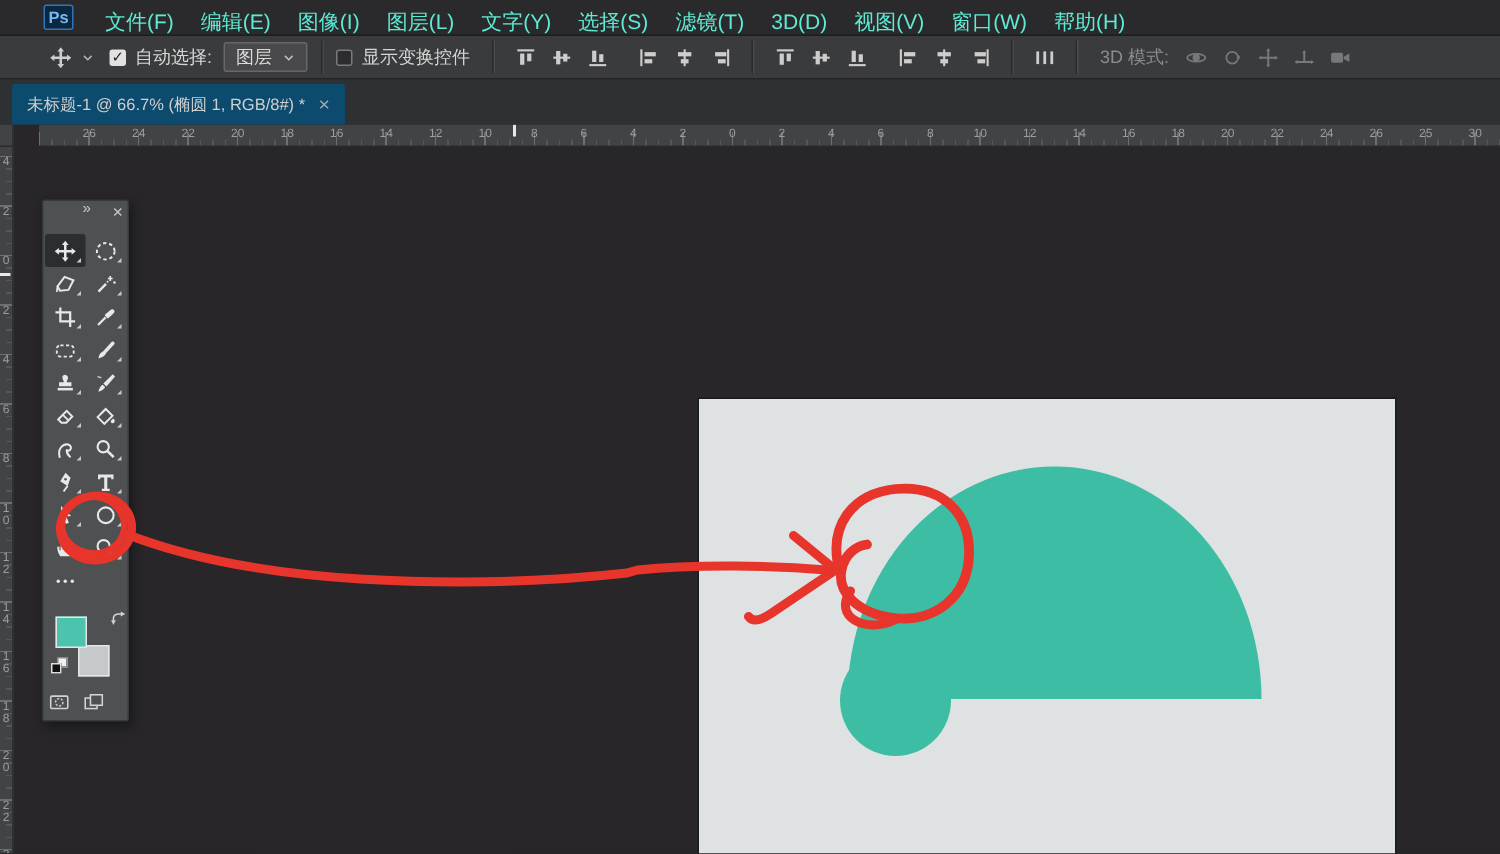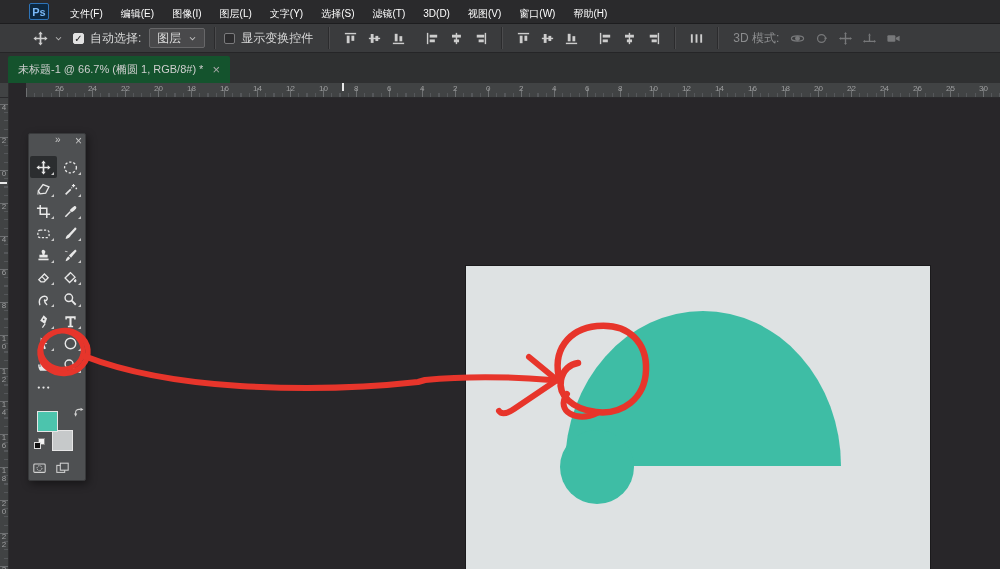--- a/index.html
+++ b/index.html
@@ -6,21 +6,21 @@
   html,body { width:1000px; height:569px; overflow:hidden; }
   body { font-family:"Liberation Sans","DejaVu Sans",sans-serif; background:#282629; }
   #app { position:relative; width:1000px; height:569px; background:#282629; overflow:hidden; }
 
   
   .menubar { position:absolute; left:0; top:0; width:1000px; height:24px;
     background:#2a2a2c; border-bottom:1px solid #1d1d1f; display:flex; align-items:center; z-index:30; }
   .ps-logo { width:20px; height:17px; margin:0 12px 0 29px; background:#0c2840;
     border:1px solid #2e74b8; border-radius:2px; color:#7ab8f5; font-size:11px; font-weight:bold;
     display:flex; align-items:center; justify-content:center; }
-  .menu-item { padding:0 9px; height:20px; line-height:24px; font-size:10px; color:#ffffff; cursor:default; }
+  .menu-item { padding:0 9px; height:20px; line-height:24px; font-size:14px; color:#5eead4; cursor:default; }
 
   
   .optionsbar { position:absolute; left:0; top:24px; width:1000px; height:29px;
     background:#3a3b3d; border-bottom:1px solid #252527; display:flex; align-items:center; z-index:29; color:#d0d0d0; }
   .optionsbar svg.oicon { width:15px; height:15px; color:#cdcdcd; flex:none; }
   .optionsbar svg.oicon.dim { color:#77787a; }
   .opt-gap { flex:none; }
   .vsep { flex:none; width:1px; height:22px; background:#2b2b2d; box-shadow:1px 0 0 #4b4b4d; margin:0 9px; }
   .cb { flex:none; width:11px; height:11px; border:1px solid #7a7a7c; background:#2c2c2e; border-radius:2px;
     font-size:10px; line-height:10px; text-align:center; color:#222; }
@@ -29,21 +29,21 @@
   .opt-label.dim { color:#8b8c8e; }
   .dropdown { height:20px; padding:0 7px; margin-left:2px; background:#49494b; border:1px solid #676769;
     border-radius:2px; display:flex; align-items:center; gap:7px; font-size:12px; color:#dadada; }
   .dropdown svg { width:9px; height:9px; color:#c2c2c2; }
   .tool-preset { display:flex; align-items:center; gap:6px; margin-left:33px; margin-right:10px; }
   .tool-preset svg.chev { width:9px; height:9px; color:#b5b5b5; }
   .obtn { flex:none; width:15px; height:15px; margin:0 4.5px; display:flex; align-items:center; justify-content:center; }
 
   
   .tabstrip { position:absolute; left:0; top:53px; width:1000px; height:30px; background:#2f3031; z-index:28; }
-  .doc-tab { position:absolute; left:8px; top:3px; height:27px; background:#14532d;
+  .doc-tab { position:absolute; left:8px; top:3px; height:27px; background:#0c4a6e;
     display:flex; align-items:center; gap:9px; padding:0 10px; font-size:11px; color:#cfcfcf;
     border-radius:2px 2px 0 0; }
   .tab-close { color:#a9a9a9; font-size:13px; line-height:13px; }
 
   
   .ruler-corner { position:absolute; left:0; top:83px; width:9px; height:15px; background:#414344;
     border-right:1px solid #2e2f30; border-bottom:1px solid #2a2a2c; z-index:27; }
   .hruler { position:absolute; left:26px; top:83px; width:991px; height:15px; overflow:hidden;
     background-color:#414344; border-bottom:1px solid #2a2a2c; z-index:26;
     background-image:

